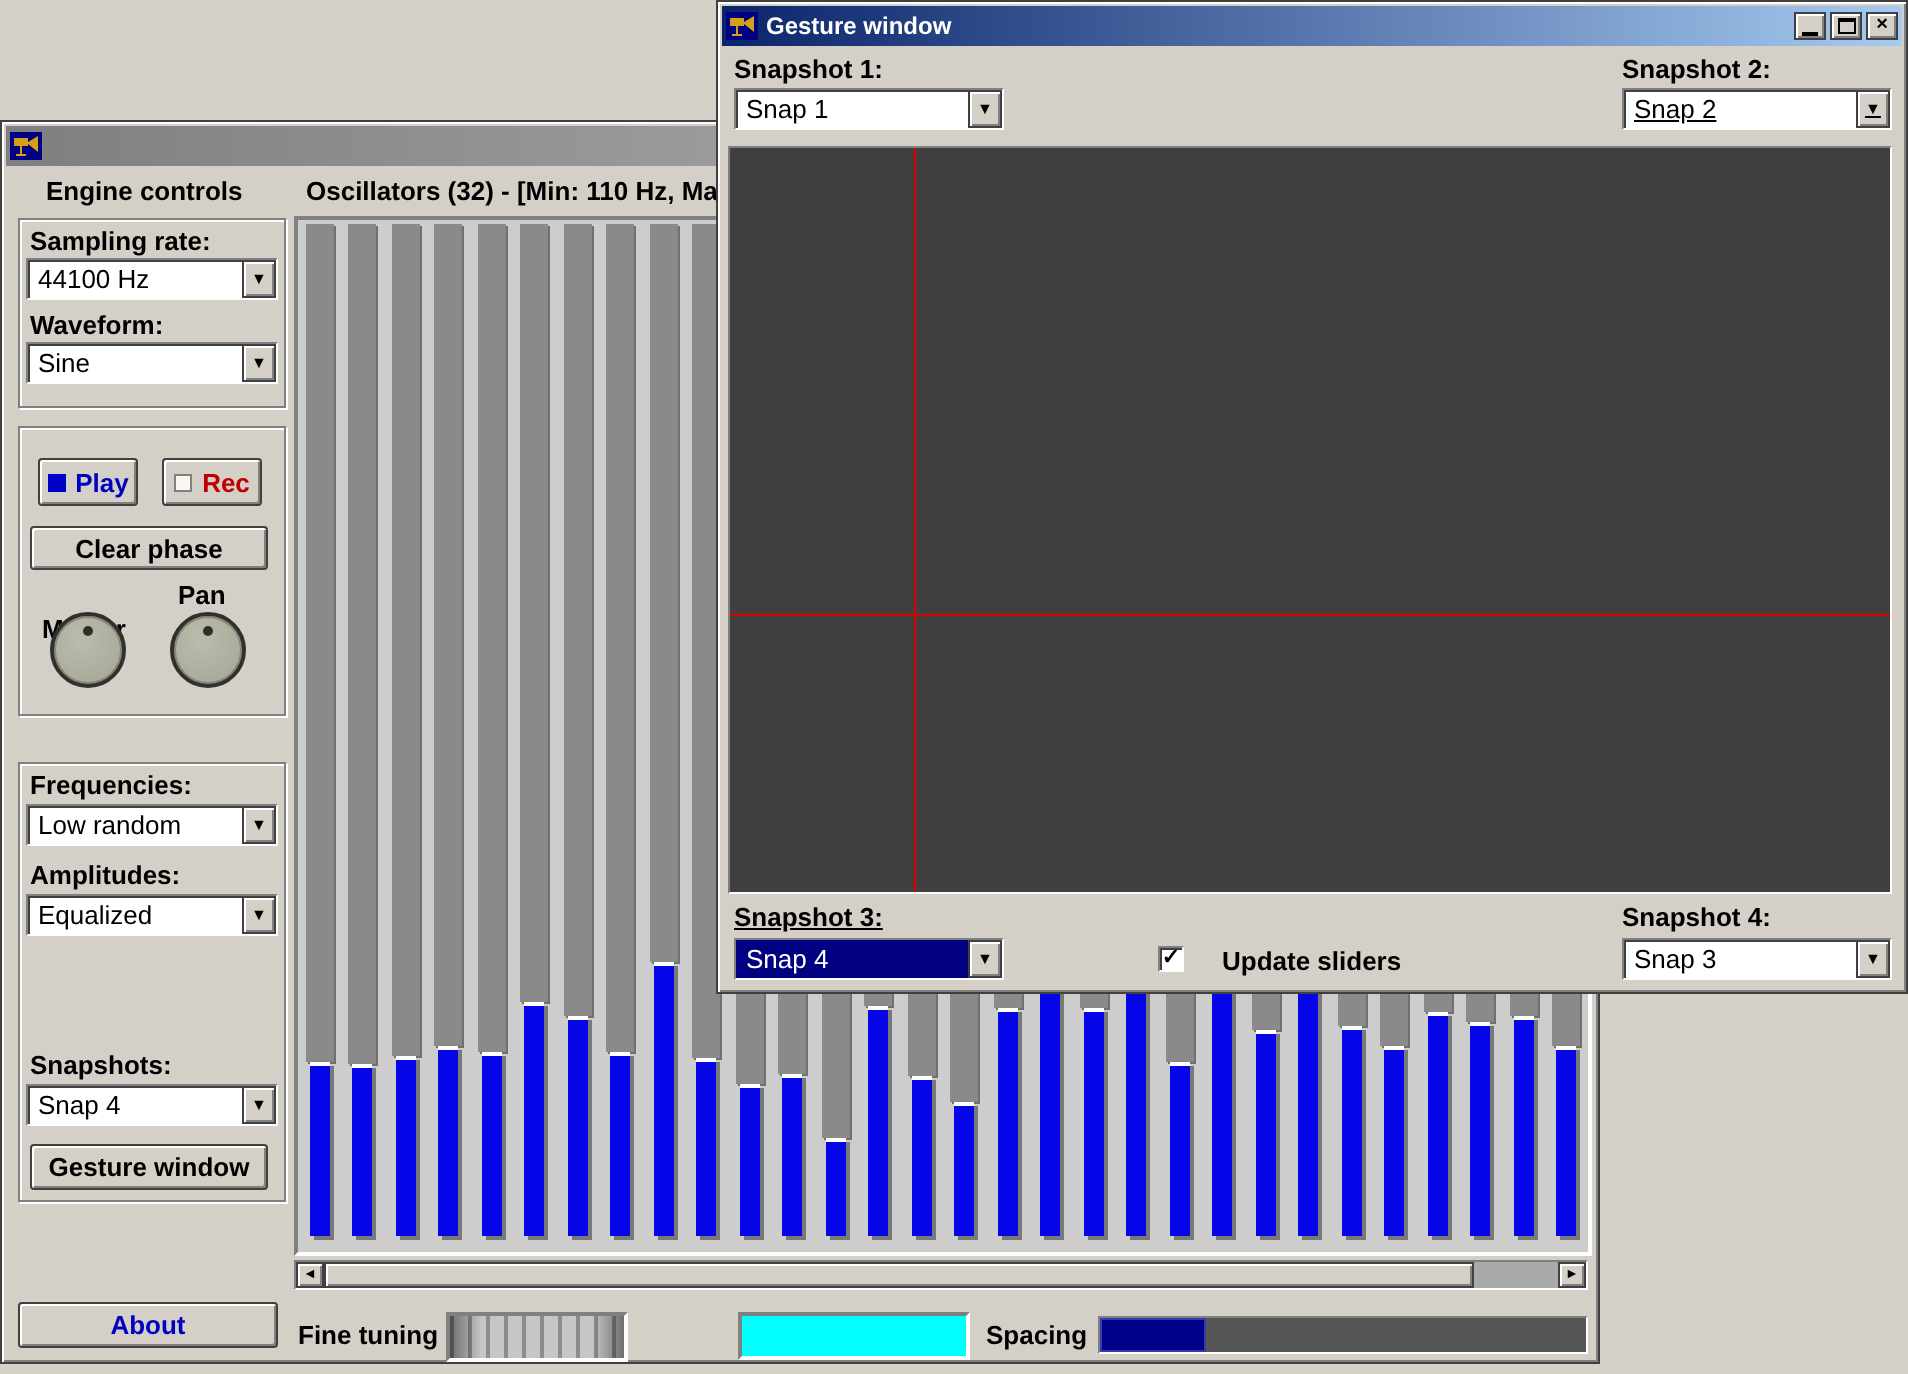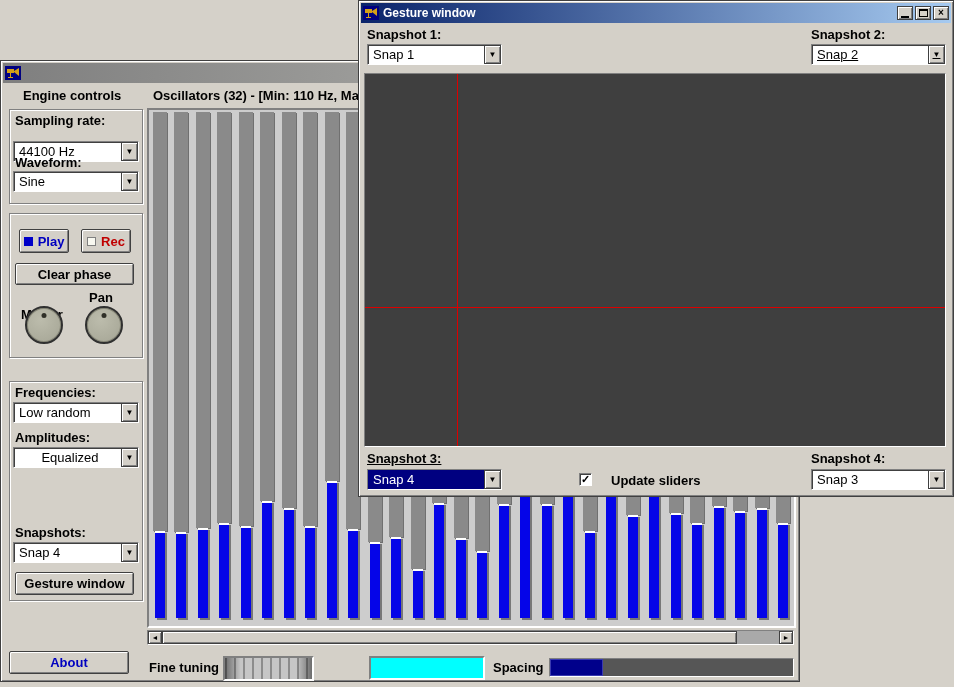--- a/index.html
+++ b/index.html
@@ -110,21 +110,21 @@
       <rect width="16" height="14" fill="#000080"></rect>
       <path d="M2 3 L9 3 L9 5 L14 2 L14 10 L9 6 L9 7 L6 7 L6 11 L8 11 L8 12 L3 12 L3 11 L5 11 L5 7 L2 7 Z" fill="#D4A017"></path>
     </svg>
   </div>
 
   <span class="lbl" style="left:22px; top:27px;">Engine controls</span>
   <span class="lbl" style="left:152px; top:27px; max-width:210px; overflow:hidden;">Oscillators (32) - [Min: 110 Hz, Ma</span>
 
   <div class="groupbox" style="left:8px; top:48px; width:134px; height:95px;"></div>
   <span class="lbl" style="left:14px; top:52px;">Sampling rate:</span>
-  <div class="combo" style="left:12px; top:80px; width:126px;">
+  <div class="combo" style="left:12px; top:68px; width:126px;">
     <span class="combo-text">44100 Hz</span>
     <span class="combo-arrow">▼</span>
   </div>
   <span class="lbl" style="left:14px; top:94px;">Waveform:</span>
   <div class="combo" style="left:12px; top:110px; width:126px;">
     <span class="combo-text">Sine</span>
     <span class="combo-arrow">▼</span>
   </div>
 
   <div class="groupbox" style="left:8px; top:152px; width:134px; height:145px;"></div>
@@ -148,34 +148,34 @@
     <div class="knob-dot"></div>
   </div>
 
   <div class="groupbox" style="left:8px; top:320px; width:134px; height:220px;"></div>
   <span class="lbl" style="left:14px; top:324px;">Frequencies:</span>
   <div class="combo" style="left:12px; top:341px; width:126px;">
     <span class="combo-text">Low random</span>
     <span class="combo-arrow">▼</span>
   </div>
   <span class="lbl" style="left:14px; top:369px;">Amplitudes:</span>
-  <div class="combo" style="left:12px; top:386px; width:126px;text-align:center;">
+  <div class="combo" style="left:12px; top:386px; width:126px;">
     <span class="combo-text">Equalized</span>
     <span class="combo-arrow">▼</span>
   </div>
   <span class="lbl" style="left:14px; top:464px;">Snapshots:</span>
   <div class="combo" style="left:12px; top:481px; width:126px;">
     <span class="combo-text">Snap 4</span>
     <span class="combo-arrow">▼</span>
   </div>
   <div class="btn" style="left:14px; top:511px; width:119px; height:23px;">
     <span>Gesture window</span>
   </div>
 
-  <div class="btn" style="left:8px; top:590px; width:120px; height:23px; color:#0000C0;">
+  <div class="btn" style="left:8px; top:590px; width:130px; height:23px; color:#0000C0;">
     <span>About</span>
   </div>
 
   <div id="slider-panel">
     <div id="sliders">
         <div class="osc-cell">
           <div class="osc-track" style="height: 419px;"></div>
           <div class="osc-bar" style="height: 87px; background: rgb(5, 5, 232);"></div>
         </div>
         <div class="osc-cell">

